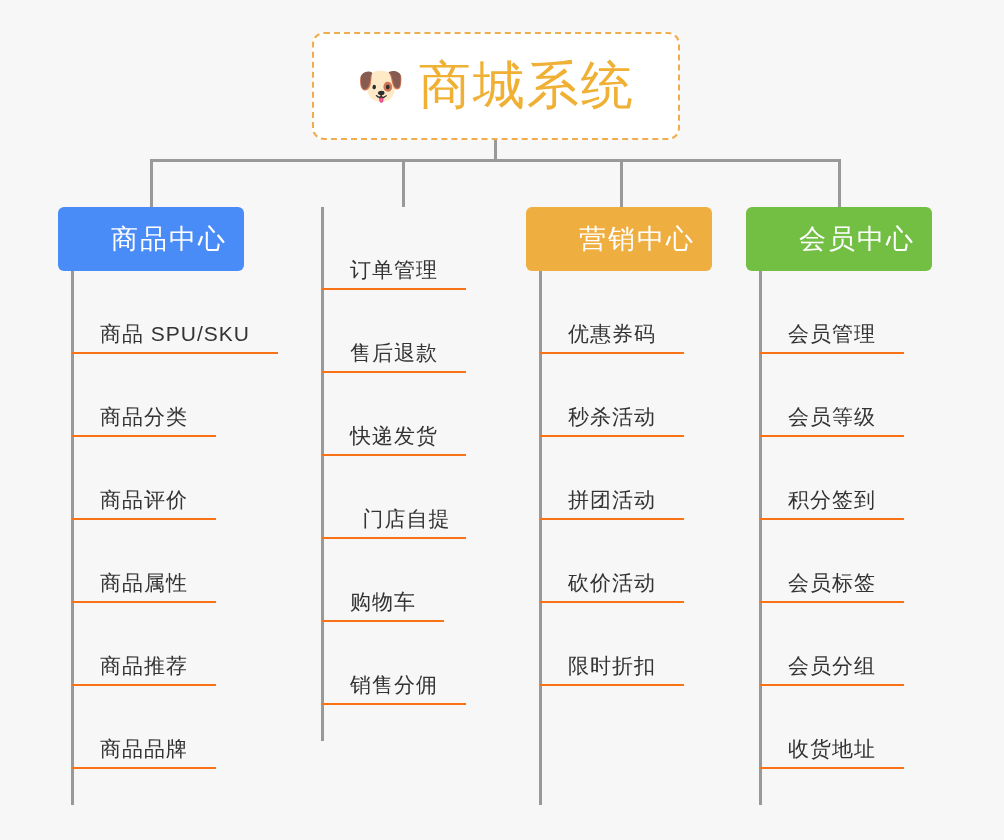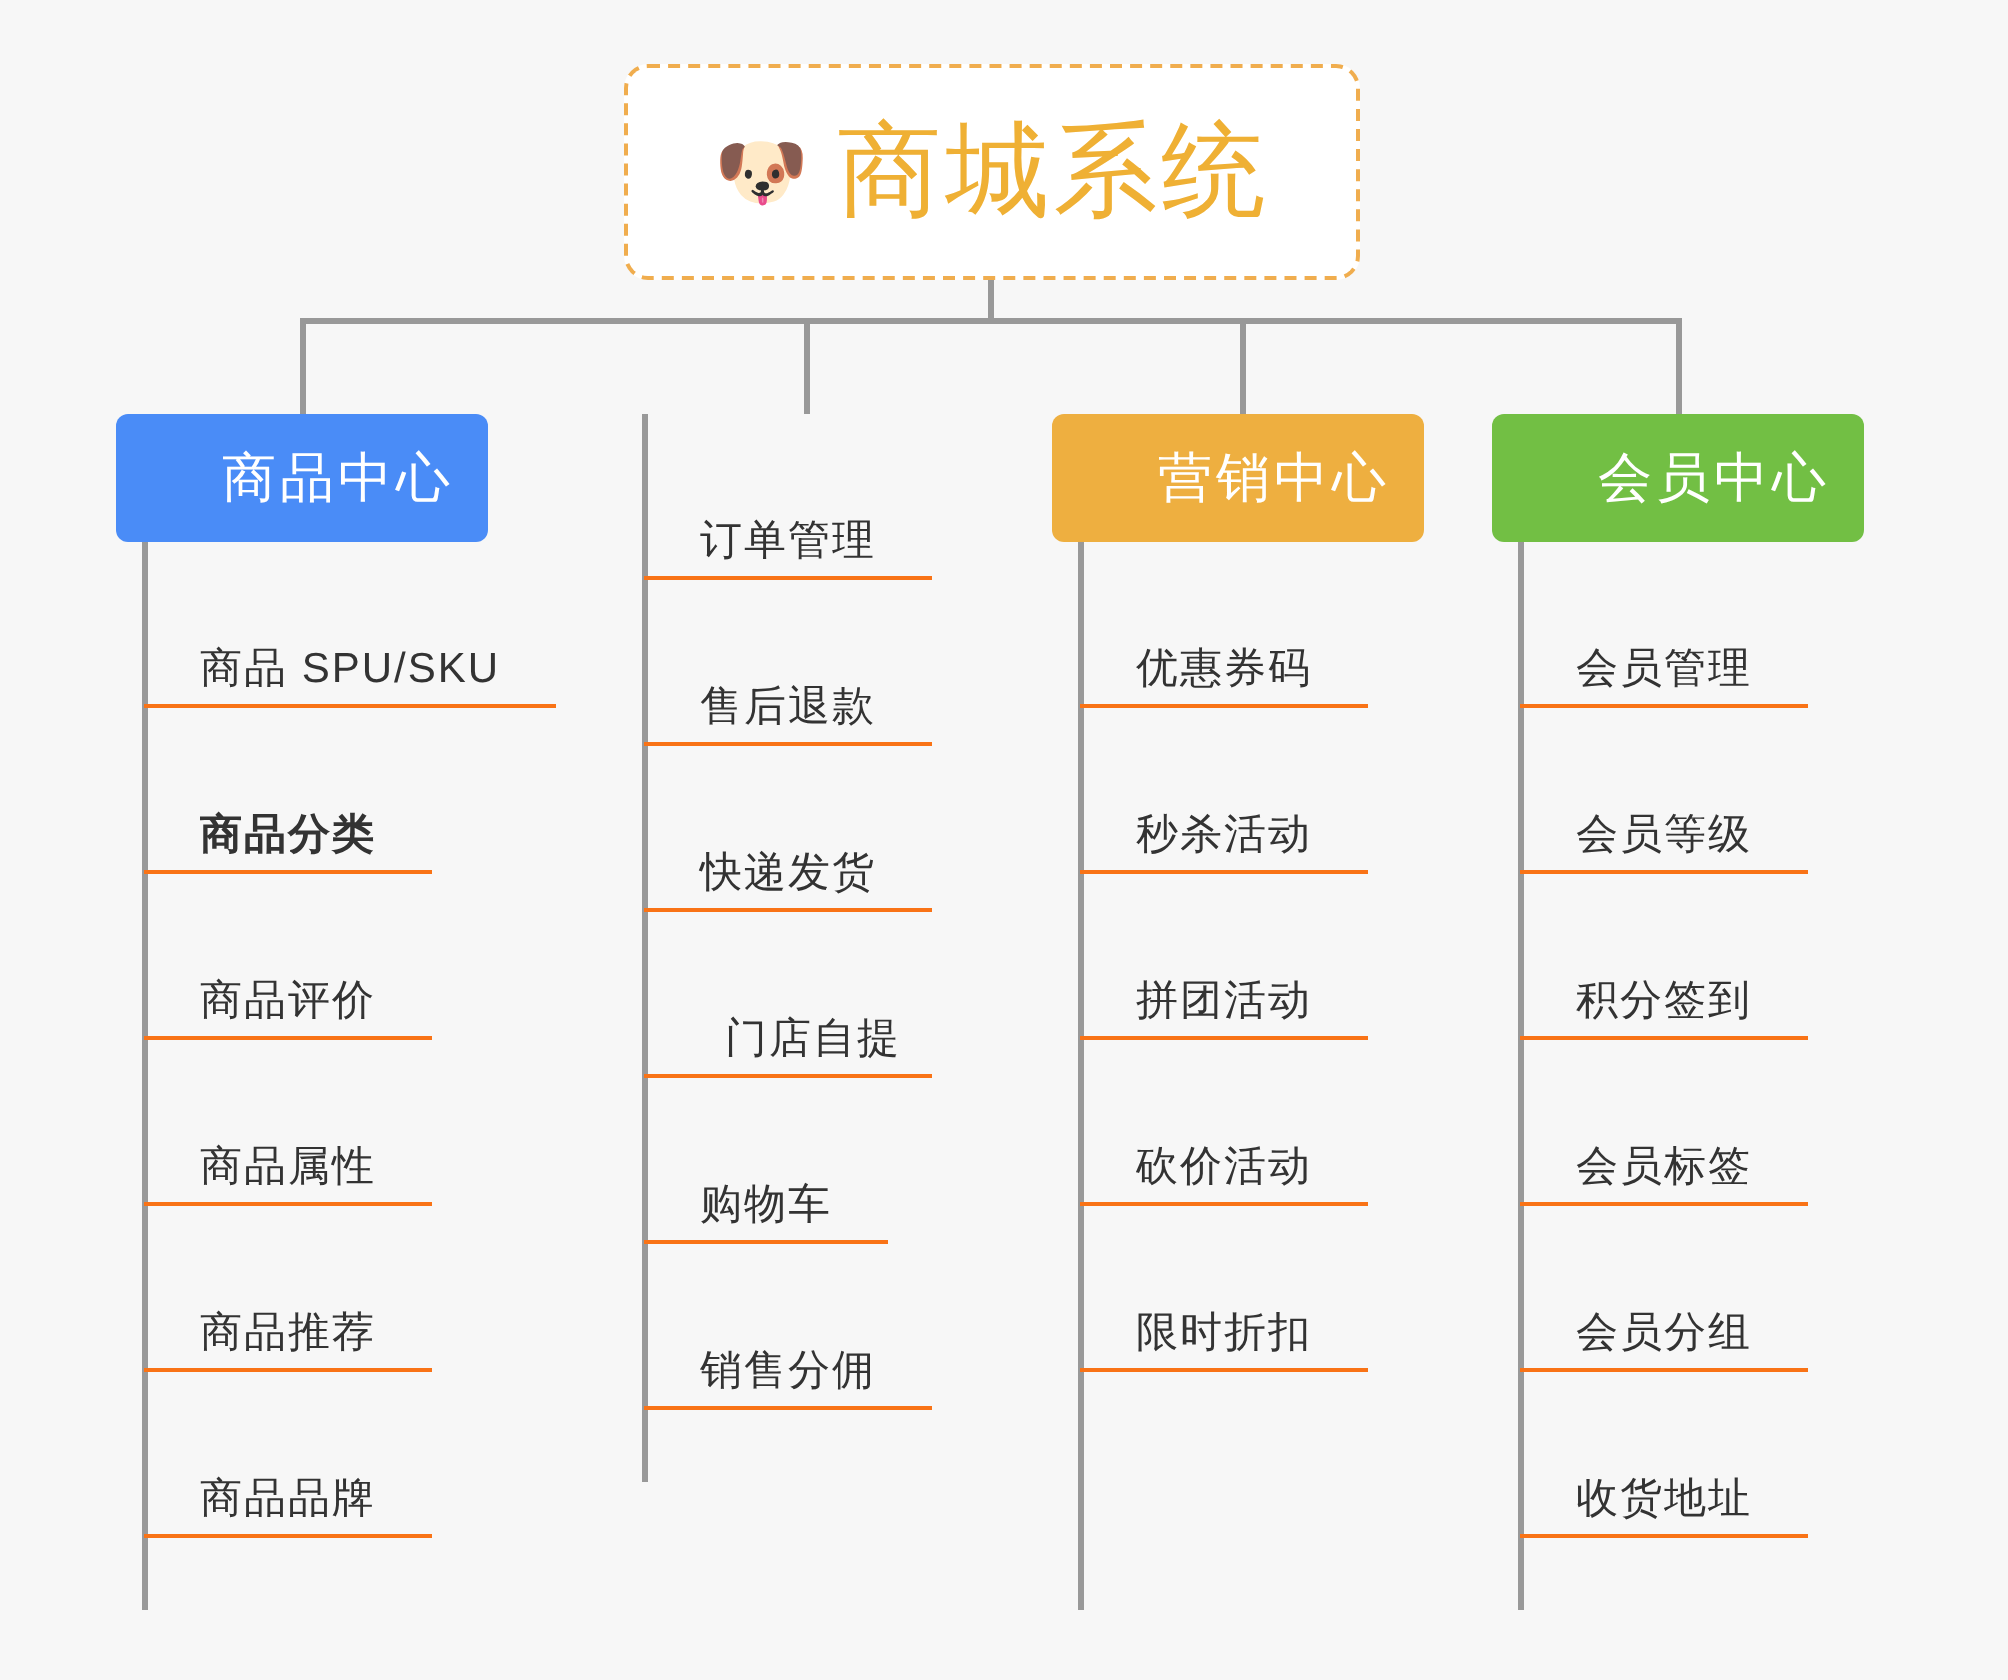--- a/index.html
+++ b/index.html
@@ -130,21 +130,21 @@
   <div class="conn conn-drop" id="drop-2" style="left: 620px;"></div>
   <div class="conn conn-drop" id="drop-3" style="left: 838px;"></div>
 
   <div class="column" id="col-0" style="left: 58px; width: 186px;">
     <div class="cat-box" style="background: rgb(74, 140, 247);">
       <span>商品中心</span>
     </div>
     <div class="leaf-list">
       <div class="spine" style="height: 534px;"></div>
       <div class="leaf" style="width: 206.031px;">商品 SPU/SKU</div>
-      <div class="leaf" style="width: 144px; font-weight: bold;">商品分类</div>
+      <div class="leaf" style="width: 144px;">商品分类</div>
       <div class="leaf" style="width: 144px;">商品评价</div>
       <div class="leaf" style="width: 144px;">商品属性</div>
       <div class="leaf" style="width: 144px;">商品推荐</div>
       <div class="leaf" style="width: 144px;">商品品牌</div>
     </div>
   </div>
 
   <div class="column" id="col-1" style="left: 308px; width: 186px;">
     <div class="leaf-list">
       <div class="spine" style="height: 534px;"></div>

